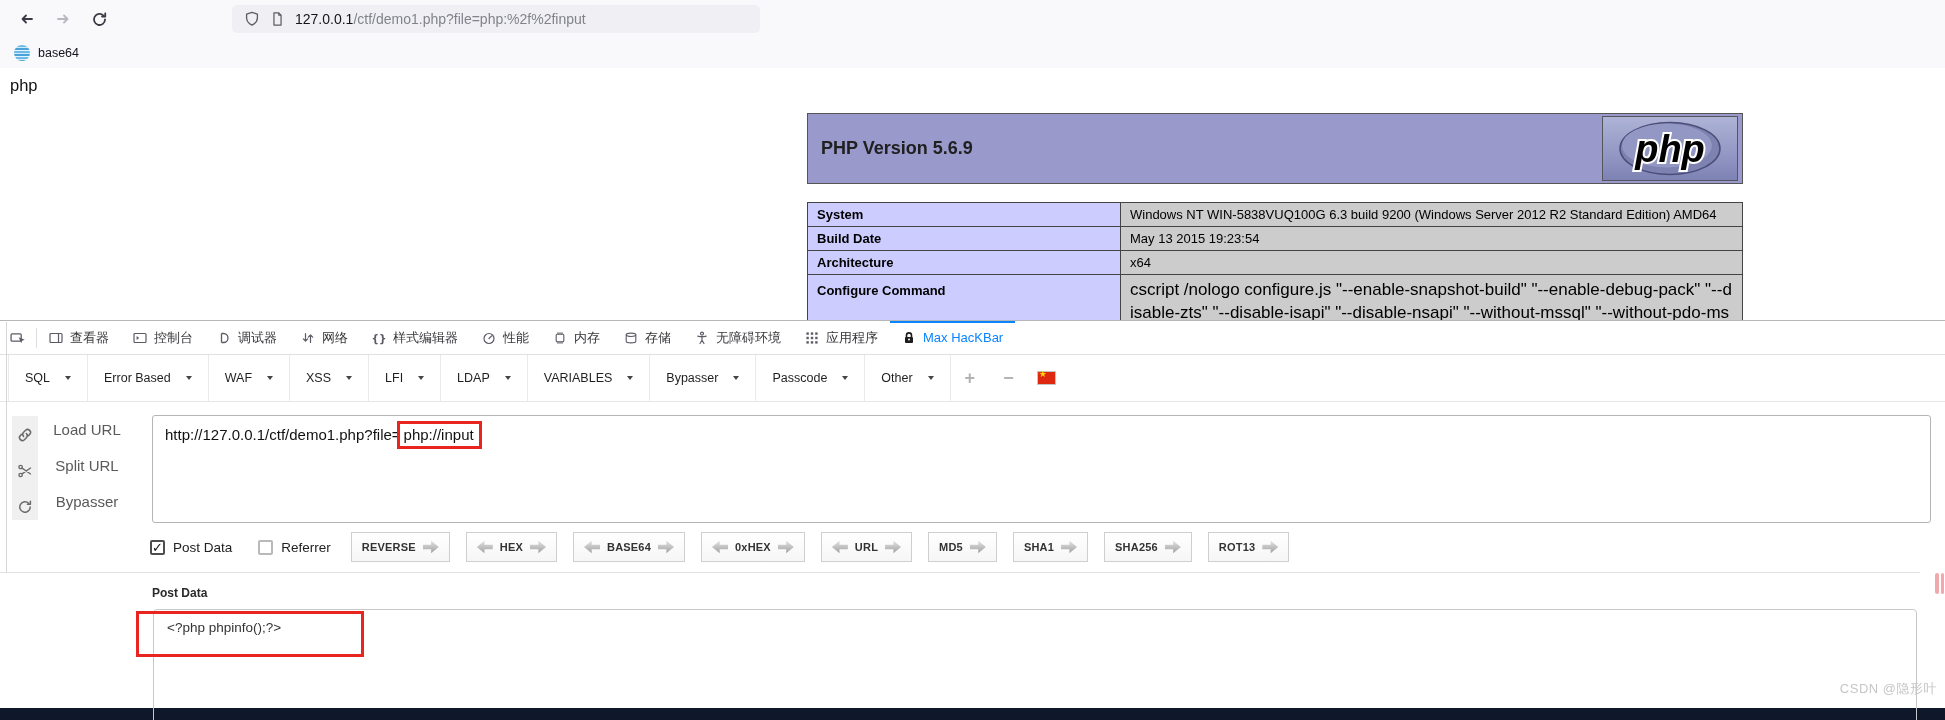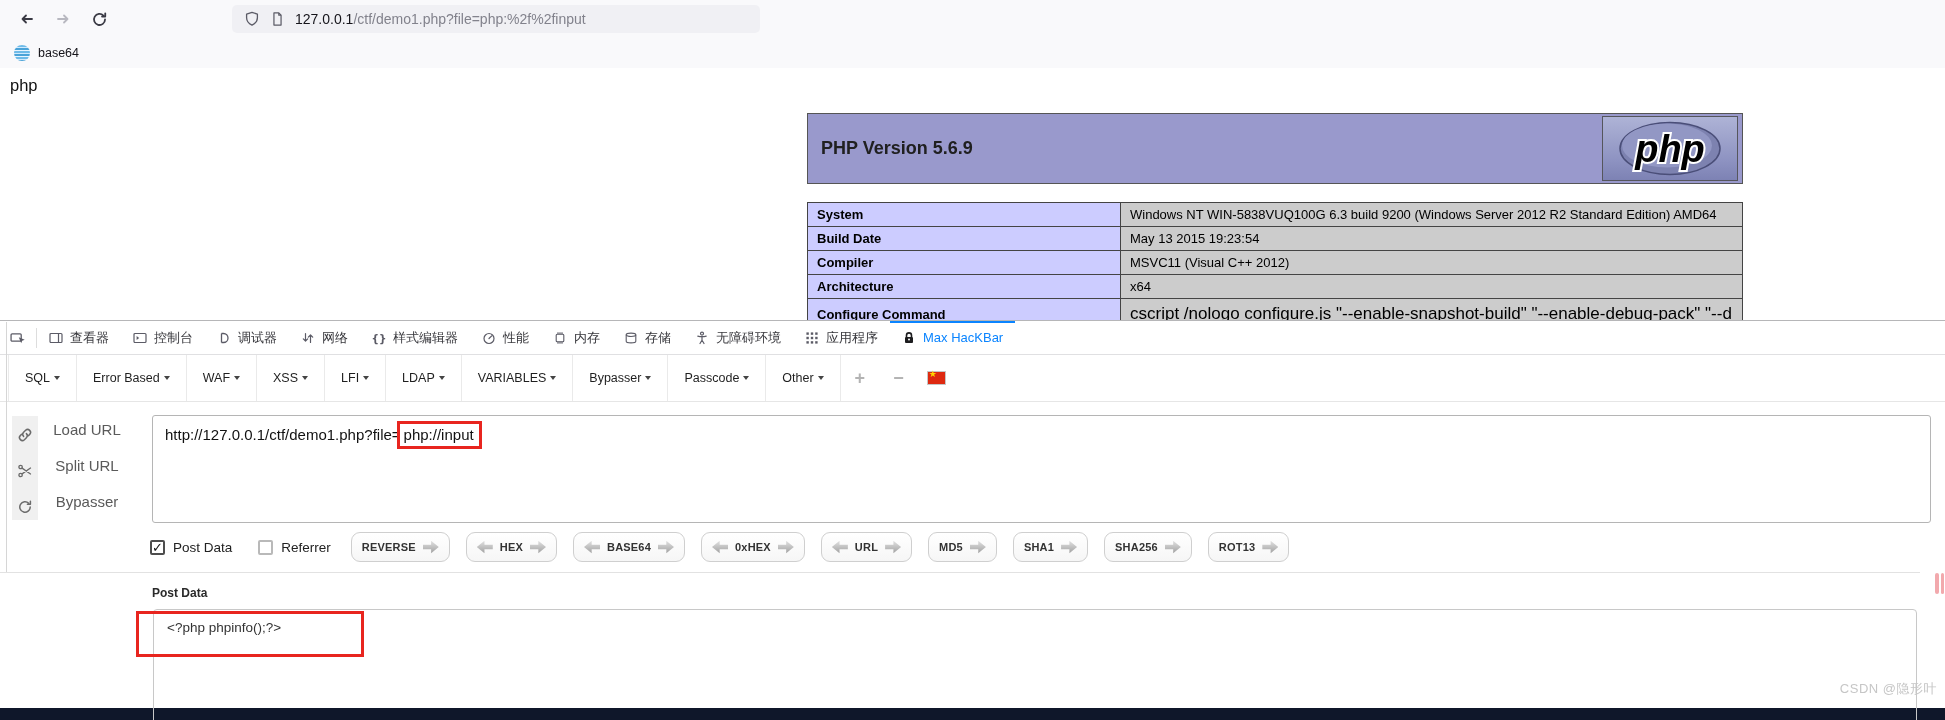--- a/index.html
+++ b/index.html
@@ -36,21 +36,21 @@
 
   
   .devtools{position:absolute;left:0;top:320px;width:1945px;height:388px;background:#fff;border-top:1px solid #b6b6b8;box-sizing:border-box;}
   .tabbar{position:relative;height:33px;border-bottom:1px solid #e0e0e2;display:flex;align-items:stretch;background:#fff;}
   .pickbtn{width:36px;display:flex;align-items:center;justify-content:center;cursor:pointer;}
   .tsep{width:1px;height:20px;background:#ddd;align-self:center;}
   .tab{position:relative;display:flex;align-items:center;gap:7px;padding:0 12px;font-size:13px;color:#38383d;cursor:pointer;}
   .tab.active{color:#0a84ff;}
   .tab.active::before{content:"";position:absolute;left:0;right:0;top:0;height:2px;background:#0a84ff;}
   .hb-menu{position:relative;height:46px;border-bottom:1px solid #e6e6e6;display:flex;align-items:stretch;background:#fff;}
-  .hb-menu-item{display:flex;align-items:center;gap:4px;padding:0 16px;font-size:12.5px;color:#1f1f1f;border-right:1px solid #eaeaea;cursor:pointer;}
+  .hb-menu-item{display:flex;align-items:center;gap:15px;padding:0 16px;font-size:12.5px;color:#1f1f1f;border-right:1px solid #eaeaea;cursor:pointer;}
   .hb-menu-item:first-child{border-left:1px solid #eaeaea;margin-left:8px;}
   .caret{width:0;height:0;border-left:3.5px solid transparent;border-right:3.5px solid transparent;border-top:4.5px solid #444;}
   .hb-op{display:flex;align-items:center;font-size:18px;font-weight:bold;color:#b3b3b3;padding:0 14px;cursor:pointer;}
   .flagbtn{display:flex;align-items:center;padding:0 10px;cursor:pointer;}
   .flag{position:relative;width:17px;height:12px;background:#de2910;box-shadow:0 0 0 1px #c6c6c6;}
   .flag .star{position:absolute;left:1px;top:-3px;color:#ffd400;font-size:9px;}
 
   .hb-body{position:relative;height:306px;background:#fff;}
   .vline{position:absolute;left:6px;top:-80px;width:1px;height:250px;background:#d6d6d6;}
   .icon-strip{position:absolute;left:12px;top:14px;width:26px;height:104px;background:#f0f0f0;}
@@ -59,21 +59,21 @@
   .url-area{position:absolute;left:152px;top:13px;width:1779px;height:108px;box-sizing:border-box;border:1px solid #b5b5b5;border-radius:3px;
             padding:10px 12px;font-size:15px;color:#111;cursor:text;}
   .redbox-inline{display:inline-block;border:3px solid #e8251f;padding:2px 5px 3px 4px;margin:-5px 0 -5px -4px;}
 
   .cbrow{position:absolute;left:150px;top:131px;height:28px;display:flex;align-items:center;}
   .checkbox{width:15px;height:15px;box-sizing:border-box;border:2px solid #4d4d4d;border-radius:2px;background:#fff;
             display:flex;align-items:center;justify-content:center;font-size:13px;font-weight:bold;color:#111;cursor:pointer;}
   .checkbox.un{border:2px solid #b9b9b9;color:transparent;}
   .cb-label{font-size:13.5px;color:#222;margin:0 26px 0 8px;}
   .encbtn{display:inline-flex;align-items:center;gap:7px;height:28px;padding:0 10px;margin-right:16px;background:linear-gradient(180deg,#fff,#f6f6f6);
-          border:1px solid #cfcfcf;border-radius:9px;font-size:11px;font-weight:bold;color:#333;letter-spacing:.2px;cursor:pointer;}
+          border:1px solid #cfcfcf;border-radius:0;font-size:11px;font-weight:bold;color:#333;letter-spacing:.2px;cursor:pointer;}
   .arr{display:inline-block;width:16px;height:13px;background:linear-gradient(180deg,#e0e0e0,#9e9e9e);}
   .arr.r{clip-path:polygon(0 32%,52% 32%,52% 2%,100% 50%,52% 98%,52% 68%,0 68%);}
   .arr.l{clip-path:polygon(100% 32%,48% 32%,48% 2%,0 50%,48% 98%,48% 68%,100% 68%);}
 
   .sep-line{position:absolute;left:0;top:170px;width:1920px;height:1px;background:#e2e2e2;}
   .pd-label{position:absolute;left:152px;top:184px;font-size:12px;font-weight:bold;color:#2a2a2a;}
   .pd-area{position:absolute;left:153px;top:207px;width:1764px;height:160px;box-sizing:border-box;border:1px solid #c8c8c8;border-radius:4px;
            padding:10px 13px;font-size:13.5px;color:#333;cursor:text;}
   .redbox2{position:absolute;left:136px;top:209px;width:222px;height:40px;border:3px solid #e8251f;pointer-events:none;}
   .pink-frag{position:absolute;right:0;top:171px;width:10px;height:21px;display:flex;gap:2px;}
@@ -146,24 +146,20 @@
         <tbody>
             <tr>
           <td class="lbl">System</td>
           <td class="val">Windows NT WIN-5838VUQ100G 6.3 build 9200 (Windows Server 2012 R2 Standard Edition) AMD64</td>
         </tr>
         <tr>
           <td class="lbl">Build Date</td>
           <td class="val">May 13 2015 19:23:54</td>
         </tr>
         <tr>
-          <td class="lbl">Compiler</td>
-          <td class="val">MSVC11 (Visual C++ 2012)</td>
-        </tr>
-        <tr>
           <td class="lbl">Architecture</td>
           <td class="val">x64</td>
         </tr>
         <tr>
           <td class="lbl">Configure Command</td>
           <td class="val cfg">cscript /nologo configure.js "--enable-snapshot-build" "--enable-debug-pack" "--disable-zts" "--disable-isapi" "--disable-nsapi" "--without-mssql" "--without-pdo-mssql" "--without-pi3web" "--with-pdo-</td>
         </tr>
       </tbody>
         </table>
     </div>

